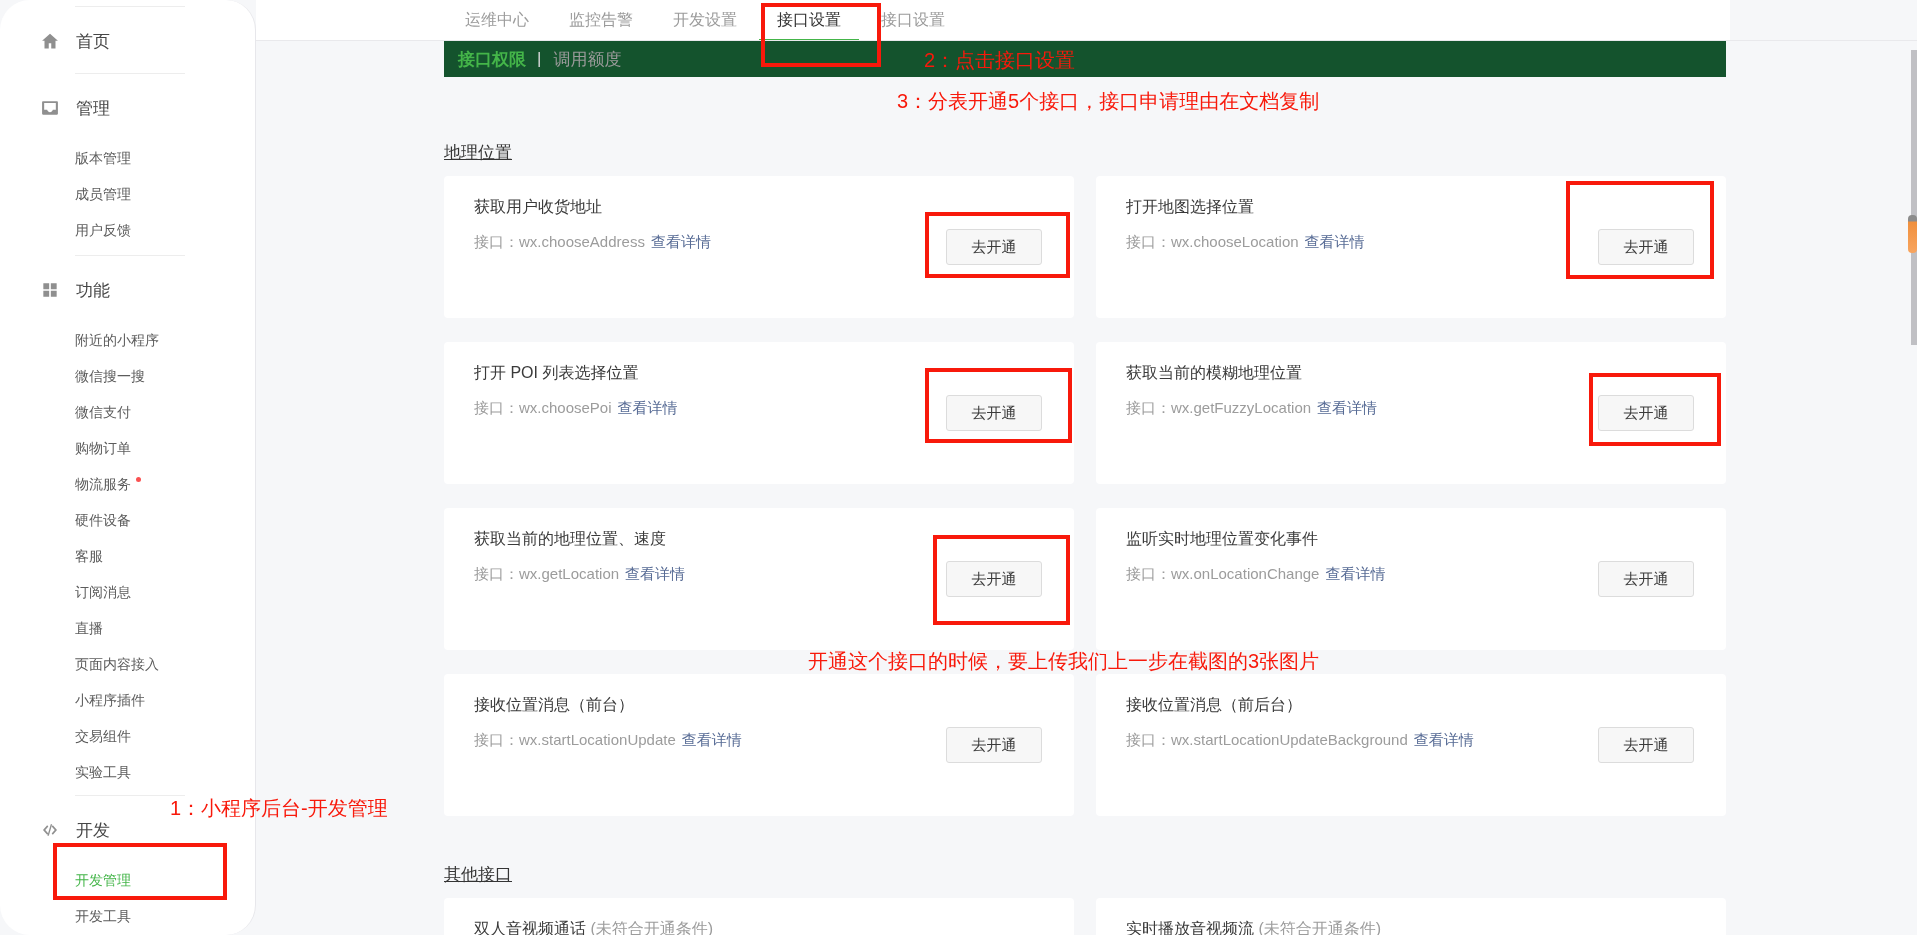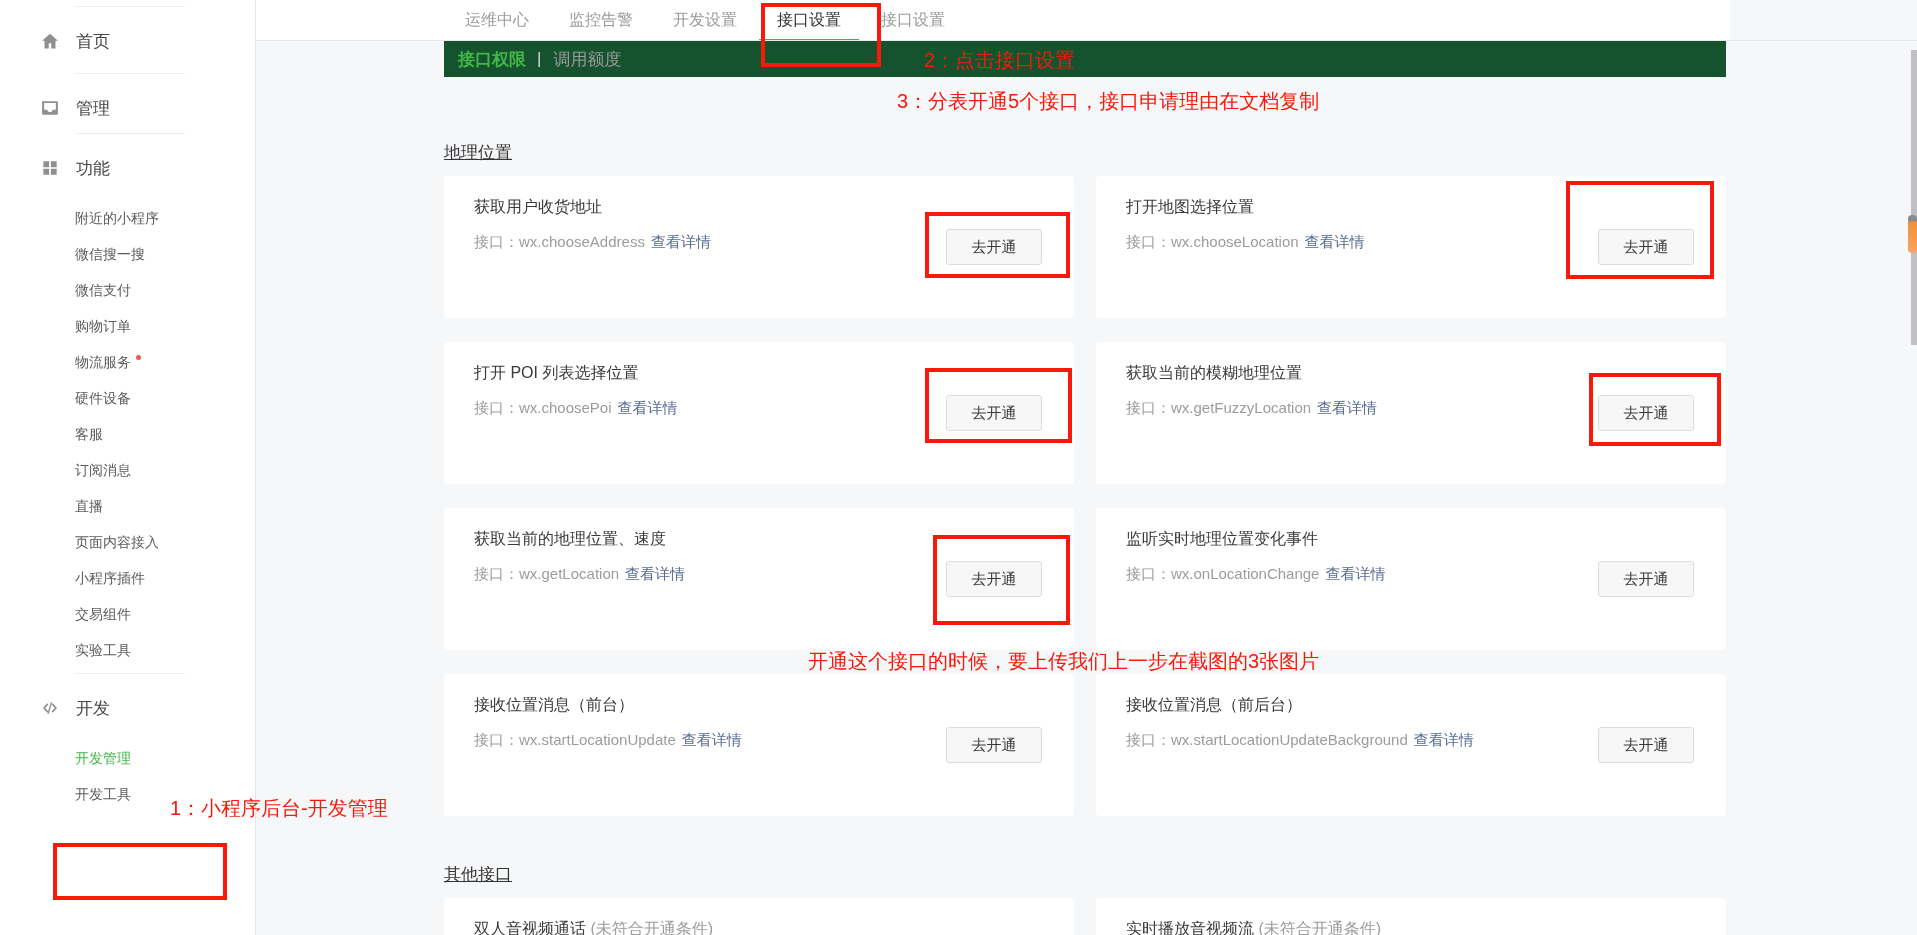--- a/index.html
+++ b/index.html
@@ -1,19 +1,19 @@
 <!DOCTYPE html>
 <html style="--green: #44b549; --blue: #576b95; --red: #f8190b; --orange: #f0903e; --badge: #fa5151;"><head>
 <meta charset="utf-8">
 <style>
   html,body{margin:0;padding:0;width:1917px;height:935px;overflow:hidden;
     font-family:"Liberation Sans","DejaVu Sans",sans-serif;background:#f6f7f9;position:relative;}
   
   .sidebar{position:absolute;left:0;top:0;width:256px;height:935px;background:#fff;
-    border-right:1px solid #e7e7eb;box-sizing:border-box;z-index:2;}
+    border-right:1px solid #e7e7eb;box-sizing:border-box;z-index:2;border-radius:30px;}
   .side-divider{border-top:1px solid #ededed;margin-left:75px;width:110px;height:0;}
   .side-divider.d0{margin-top:6px}.side-divider.d1{margin-top:14px}
   .side-divider.d2{margin-top:7px}.side-divider.d3{margin-top:5px}
   .side-header{margin-top:16px;height:36px;display:flex;align-items:center;
     padding-left:40px;font-size:17px;color:#464646;cursor:pointer;}
   .side-section:first-of-type .side-header{margin-top:18px}
   .side-icon{width:20px;height:20px;margin-right:16px;color:#8f8f8f;display:flex;align-items:center;justify-content:center;}
   .side-icon svg{width:20px;height:20px;fill:currentColor}
   .side-items{margin-top:14px}
   .side-items:empty{margin-top:0}
@@ -88,20 +88,25 @@
     <div class="side-divider d1"></div>
     <div class="side-section">
       <div class="side-header">
         <span class="side-icon">
           <svg viewBox="0 0 24 24">
             <path fill-rule="evenodd" clip-rule="evenodd" d="M3.5 4h17c.6 0 1 .4 1 1v14c0 .6-.4 1-1 1h-17c-.6 0-1-.4-1-1V5c0-.6.4-1 1-1zm1.5 2v8h3.6c.5 1.8 1.8 3 3.4 3s2.9-1.2 3.4-3H19V6H5z"></path>
           </svg>
         </span>
         <span>管理</span>
       </div>
+      <div class="side-items">
+        <div class="side-item"><span>版本管理</span></div>
+        <div class="side-item"><span>成员管理</span></div>
+        <div class="side-item"><span>用户反馈</span></div>
+      </div>
     </div>
     <div class="side-divider d2"></div>
     <div class="side-section">
       <div class="side-header">
         <span class="side-icon">
           <svg viewBox="0 0 24 24">
             <path d="M4 4h7v7H4zM13 4h7v7h-7zM4 13h7v7H4zM13 13h7v7h-7z"></path>
           </svg>
         </span>
         <span>功能</span>

